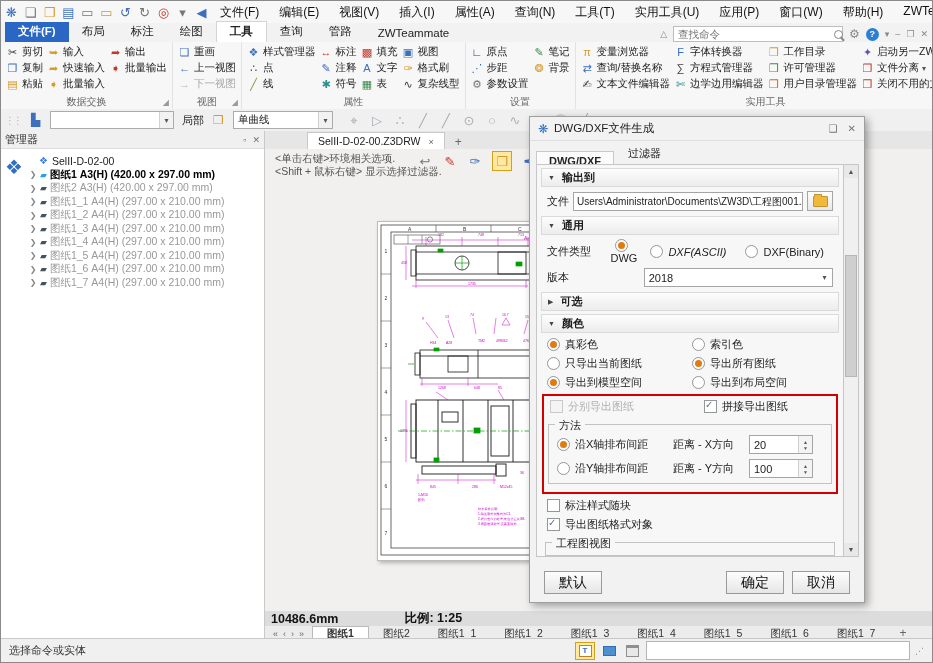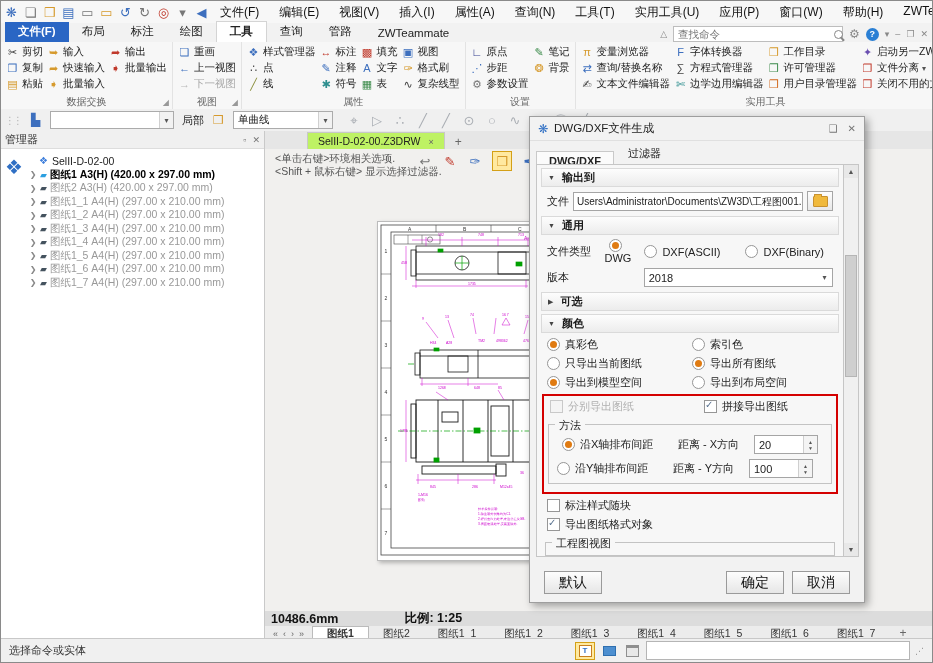--- a/index.html
+++ b/index.html
@@ -66,21 +66,21 @@
   .trow{display:flex;align-items:center;height:13.5px;gap:3px;white-space:nowrap;font-size:10.5px;color:#999;}
   .trow .tw{color:#888;font-size:8px;width:8px;text-align:center;}
   .trow .ticon{font-size:9px;}
   .ticon.blue{color:#2b9fe0;} .ticon.dark{color:#44525e;}
   .trow.active{color:#000;font-weight:bold;}
   #treeroot{display:flex;align-items:center;gap:4px;height:15px;font-size:10.5px;color:#222;margin-left:10px;}
   #treeroot .ticon{color:#3d7edb;font-size:10px;}
   
   #docbar{position:absolute;left:264px;top:130px;right:0;height:18px;background:#e6e6e6;border-bottom:1px solid #cfcfcf;
           display:flex;align-items:flex-end;padding-left:42px;}
-  .doctab{background:#bef264;border:1px solid #c8c8c8;border-bottom:none;padding:2px 10px;font-size:10.5px;color:#222;
+  .doctab{background:#ffffff;border:1px solid #c8c8c8;border-bottom:none;padding:2px 10px;font-size:10.5px;color:#222;
           display:flex;gap:8px;align-items:flex-end;}
   .doctab .x{color:#666;font-size:9px;}
   .plus{color:#666;font-size:12px;padding:0 10px;}
   #canvas{position:absolute;left:264px;top:148px;right:0;height:462px;background:#f1f0ee;overflow:hidden;}
   #hints{position:absolute;left:10px;top:3px;color:#555;font-size:10.5px;line-height:13px;}
   #canvasicons{position:absolute;left:152px;top:2px;display:flex;gap:9px;align-items:center;}
   #canvasicons .ritem{font-size:13px;}
   #canvasicons .ic{font-size:13px;width:16px;}
   #canvasicons .ritem.hl{background:#ffe9a0;border:1px solid #d4a017;padding:1px;}
   #sheet{position:absolute;left:112px;top:72px;width:168px;height:338px;background:#fff;
@@ -812,21 +812,21 @@
         <span>通用</span>
       </div>
     <div class="drow">
       <span class="dlabel" style="width:95px;">文件类型</span>
 
         <span class="opt selected" style="margin-right:9px;flex-direction:column;">
           <span class="rd"></span>
           <span>DWG</span>
         </span>
 
-        <span class="opt" style="margin-right:21px;">
+        <span class="opt" style="margin-right:15px;font-style:italic;">
           <span class="rd"></span>
           <span>DXF(ASCII)</span>
         </span>
 
         <span class="opt" style="margin-right:9px;">
           <span class="rd"></span>
           <span>DXF(Binary)</span>
         </span>
 
     </div>
@@ -890,21 +890,21 @@
             <span class="cb"></span>
             <span>分别导出图纸</span>
           </span>
         <span class="opt checked">
             <span class="cb"></span>
             <span>拼接导出图纸</span>
           </span>
       </div>
       <div class="gbox" style="margin:8px 2px 2px;background:#f7f7f7;">
         <span class="glabel">方法</span>
-        <div class="drow" style="padding:2px 2px;justify-content:center;">
+        <div class="drow" style="padding:2px 2px;">
           <span class="opt selected" style="width:108px;margin-right:4px;">
               <span class="rd"></span>
               <span>沿X轴排布间距</span>
             </span>
           <span class="dlabel" style="width:72px;">距离 - X方向</span>
           <span class="spin">
               <span class="v">20</span>
               <span class="ud">
                 <span>▲</span>
                 <span>▼</span>

